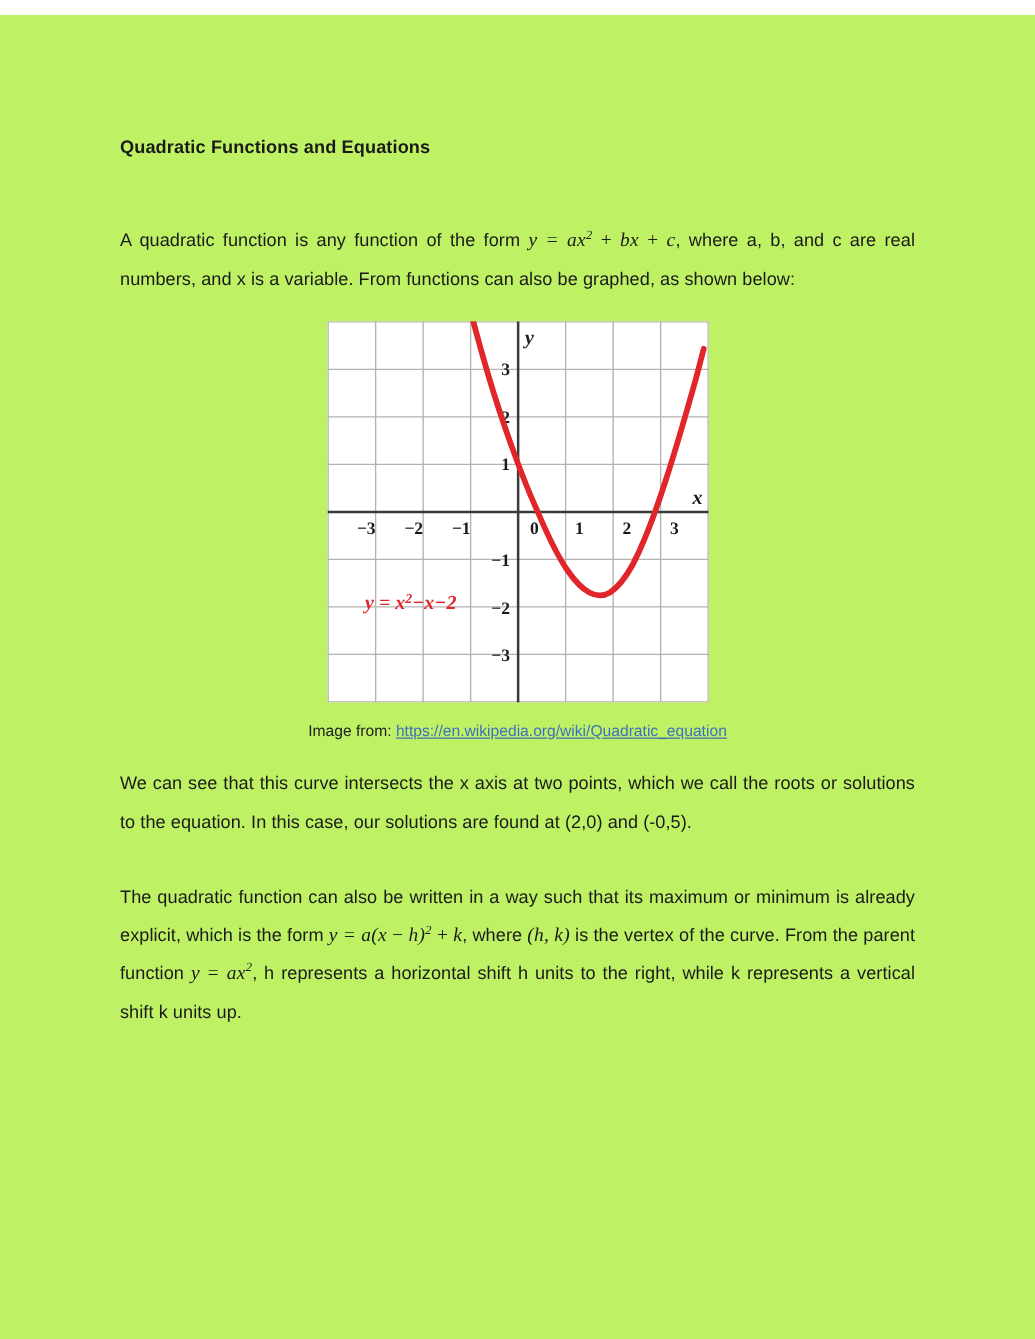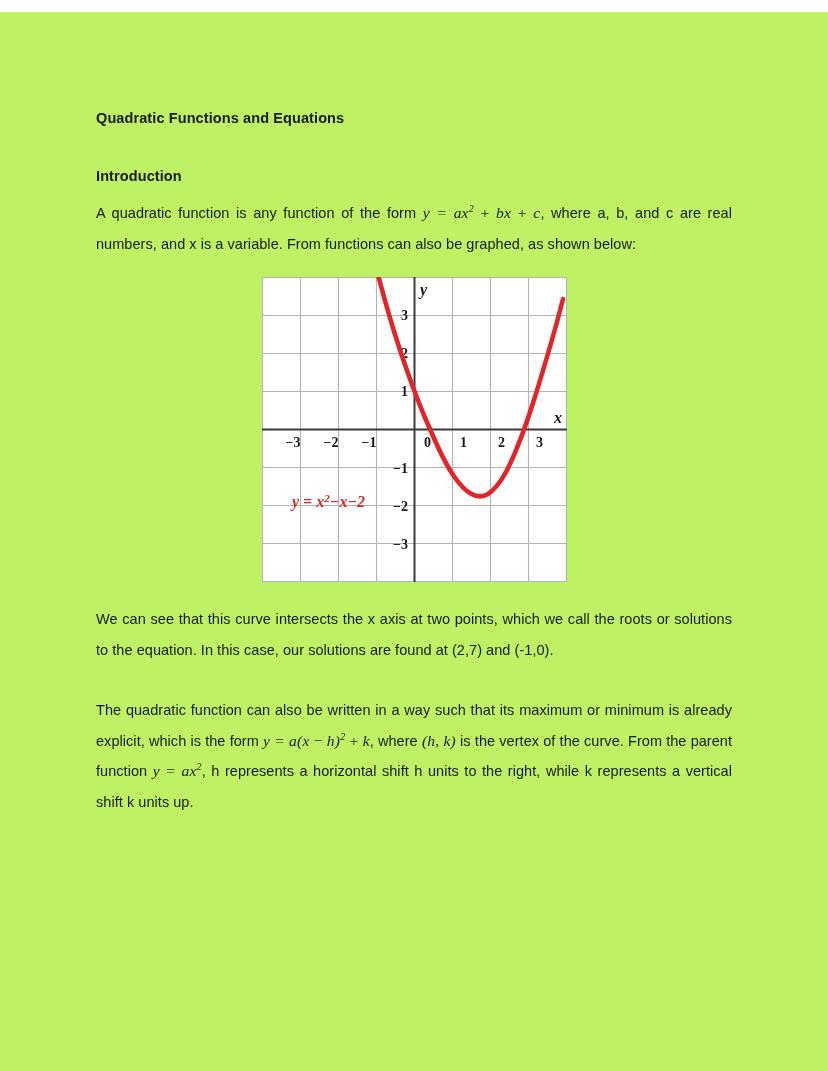--- a/index.html
+++ b/index.html
@@ -96,21 +96,20 @@
 </head>
 <body>
 
 <div class="page">
   <div class="content">
 
     <h1 class="doc-title">Quadratic Functions and Equations</h1>
 
     <div class="spacer-lg"></div>
 
-    <h2 class="section-head">Introduction</h2>
 
     <div class="spacer-sm"></div>
 
     <p class="para"><span>A quadratic function is any function of the form </span><span class="mathf">y&nbsp;=&nbsp;<i>ax</i><sup>2</sup>&nbsp;<span class="op">+</span>&nbsp;<i>bx</i>&nbsp;<span class="op">+</span>&nbsp;<i>c</i></span><span>, where a, b, and c are real numbers, and x is a variable. From functions can also be graphed, as shown below:</span></p>
 
     <div class="spacer-md"></div>
 
     <div class="figure">
       <div class="graph-wrap">
         <svg class="graph-svg" width="305" height="305" viewBox="0 0 305 305" xmlns="http://www.w3.org/2000/svg">
@@ -161,25 +160,26 @@
                    C 176 171, 184 188, 192.5 200
                    C 198 208, 204 214, 209.5 217
                    C 215 220, 221 220, 226 217
                    C 232 213, 238 206, 244 195
                    C 253 178, 262 154, 271 126
                    C 280 98, 288 70, 295 45
                    L 301 22" fill="none" stroke="#e0262b" stroke-width="4.6" stroke-linecap="round"></path>
           <text x="30" y="230" font-family="Liberation Serif, serif" font-style="italic" font-weight="bold" font-size="16" fill="#e0262b">y = x<tspan font-size="11" dy="-5">2</tspan><tspan dy="5">−x−2</tspan></text>
         </svg>
       </div>
+      <div class="caption"><span>Image from: </span><span class="link">https://en.wikipedia.org/wiki/Quadratic_equation</span></div>
     </div>
 
     <div class="spacer-md"></div>
 
-    <p class="para">We can see that this curve intersects the x axis at two points, which we call the roots or solutions to the equation. In this case, our solutions are found at (2,7) and (-1,0).</p>
+    <p class="para">We can see that this curve intersects the x axis at two points, which we call the roots or solutions to the equation. In this case, our solutions are found at (2,0) and (-0,5).</p>
 
     <div class="spacer-md"></div>
 
 
     <div class="spacer-sm"></div>
 
     <p class="para"><span>The quadratic function can also be written in a way such that its maximum or minimum is already explicit, which is the form </span><span class="mathf">y&nbsp;=&nbsp;<i>a</i>(<i>x</i>&nbsp;<span class="op">−</span>&nbsp;<i>h</i>)<sup>2</sup>&nbsp;<span class="op">+</span>&nbsp;<i>k</i></span><span class="bold">, where </span><span class="mathf">(<i>h</i>,&nbsp;<i>k</i>)</span><span class="bold"> is the vertex of the curve</span><span>. From the parent function </span><span class="mathf">y&nbsp;=&nbsp;<i>ax</i><sup>2</sup></span><span>, h represents a horizontal shift h units to the right, while k represents a vertical shift k units up.</span></p>
 
   </div>
 </div>

